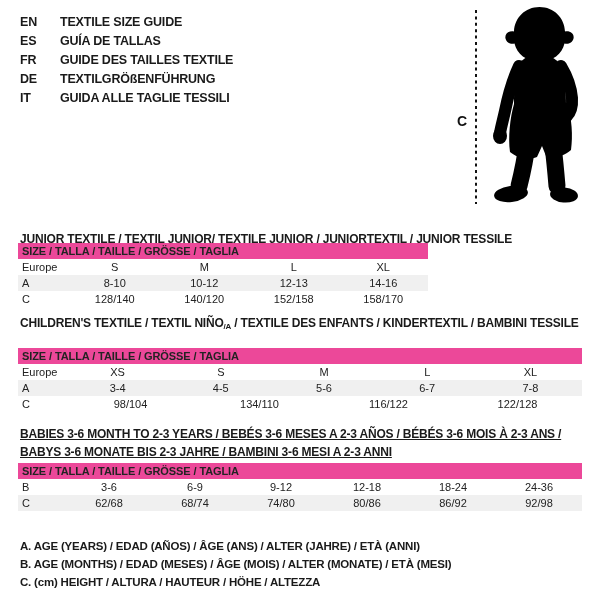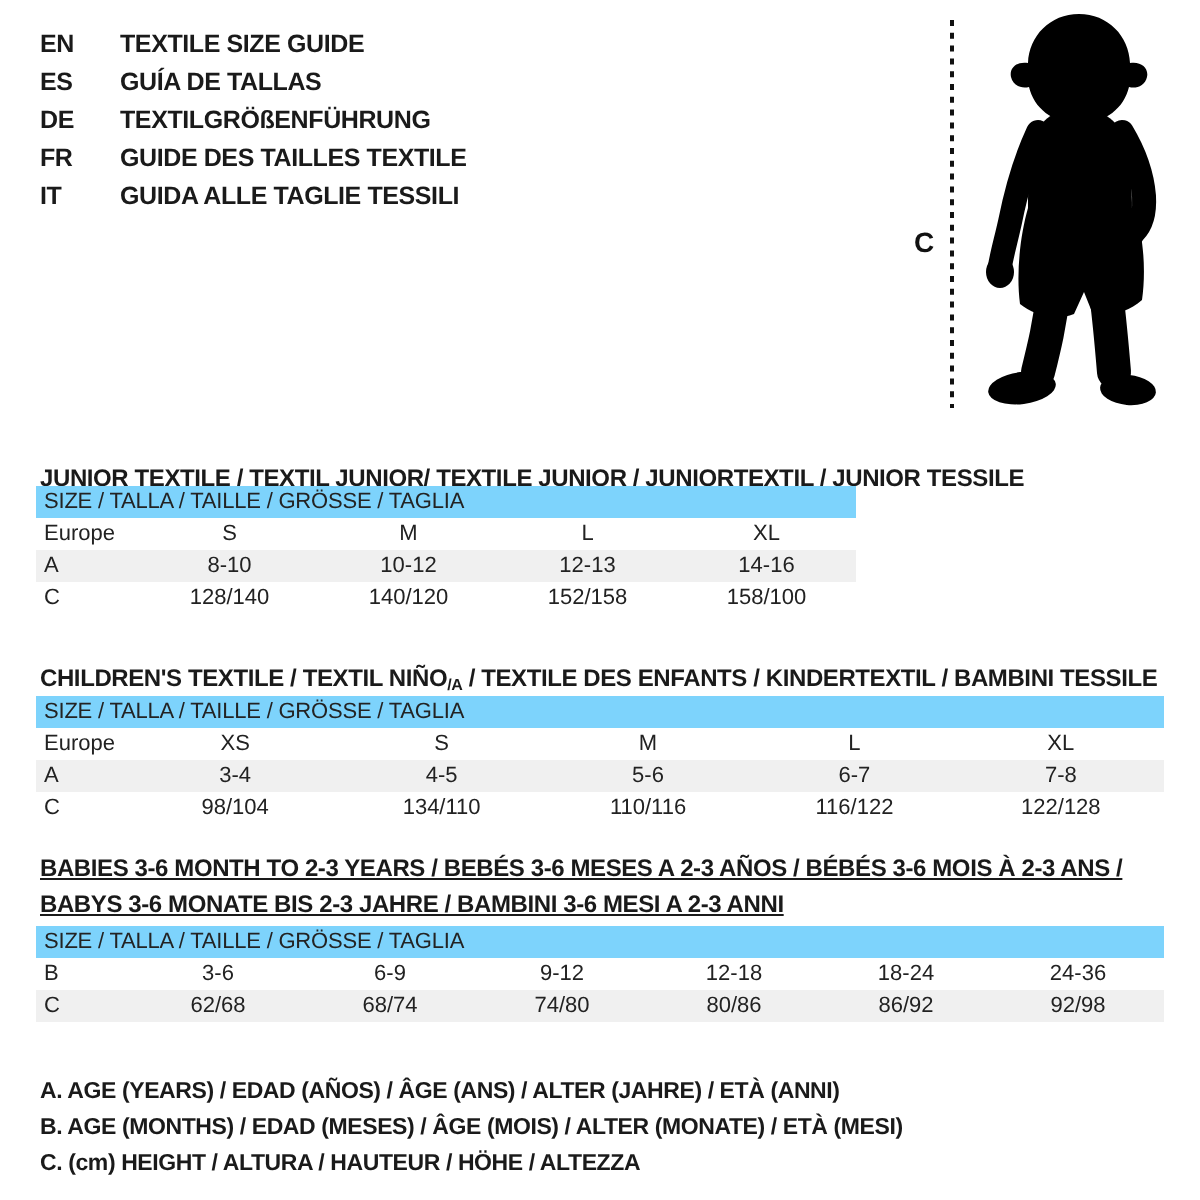--- a/index.html
+++ b/index.html
@@ -10,21 +10,21 @@
   .lang-row{display:flex;height:19px;line-height:19px;font-weight:bold;font-size:12.5px;letter-spacing:-0.2px;}
   .lang-code{width:40px;}
   
   .figure{position:absolute;left:448px;top:4px;width:148px;height:204px;}
   
   .tbl-title{position:absolute;font-weight:bold;font-size:12px;line-height:14px;letter-spacing:-0.2px;white-space:nowrap;}
   .tbl-title .title-sub{font-size:8px;vertical-align:-2px;}
   .tbl-title.two-line{white-space:normal;line-height:18px;text-decoration:underline;}
   
   .size-table{position:absolute;}
-  .size-bar{height:16px;line-height:16px;background:#7dd3fc;font-weight:normal;font-size:11px;
+  .size-bar{height:16px;line-height:16px;background:#ec4899;font-weight:bold;font-size:11px;
             padding-left:4px;box-sizing:border-box;color:#232323;letter-spacing:-0.1px;}
   .trow{display:flex;height:16px;line-height:16px;font-size:11px;color:#222;}
   .trow.shaded{background:#f0f0f0;}
   .tlabel{padding-left:4px;box-sizing:border-box;flex:0 0 auto;}
   .t1 .tlabel{width:52px;}
   .t2 .tlabel,.t3 .tlabel{width:48px;}
   .tcell{flex:1 1 0;text-align:center;}
   
   .footnotes{position:absolute;left:20px;top:537px;font-weight:bold;font-size:11.5px;letter-spacing:-0.2px;}
   .footnotes div{height:18px;line-height:18px;white-space:nowrap;}
@@ -37,26 +37,26 @@
   <div class="lang-block">
     <div class="lang-row">
       <span class="lang-code">EN</span>
       <span class="lang-title">TEXTILE SIZE GUIDE</span>
     </div>
     <div class="lang-row">
       <span class="lang-code">ES</span>
       <span class="lang-title">GUÍA DE TALLAS</span>
     </div>
     <div class="lang-row">
+      <span class="lang-code">FR</span>
+      <span class="lang-title">GUIDE DES TAILLES TEXTILE</span>
+    </div>
+    <div class="lang-row">
       <span class="lang-code">DE</span>
       <span class="lang-title">TEXTILGRÖßENFÜHRUNG</span>
-    </div>
-    <div class="lang-row">
-      <span class="lang-code">FR</span>
-      <span class="lang-title">GUIDE DES TAILLES TEXTILE</span>
     </div>
     <div class="lang-row">
       <span class="lang-code">IT</span>
       <span class="lang-title">GUIDA ALLE TAGLIE TESSILI</span>
     </div>
   </div>
 
   <div class="figure">
     <svg width="148" height="204" viewBox="0 0 148 204">
       <line x1="28" y1="6" x2="28" y2="200" stroke="#111111" stroke-width="2" stroke-dasharray="3 3.4"></line>
@@ -99,25 +99,25 @@
       <span class="tcell">8-10</span>
       <span class="tcell">10-12</span>
       <span class="tcell">12-13</span>
       <span class="tcell">14-16</span>
     </div>
     <div class="trow">
       <span class="tlabel">C</span>
       <span class="tcell">128/140</span>
       <span class="tcell">140/120</span>
       <span class="tcell">152/158</span>
-      <span class="tcell">158/100</span>
+      <span class="tcell">158/170</span>
     </div>
   </div>
 
-  <div class="tbl-title" style="left:20px;top:332px;"><span>CHILDREN'S TEXTILE / TEXTIL NIÑO</span><span class="title-sub">/A</span><span> / TEXTILE DES ENFANTS / KINDERTEXTIL / BAMBINI TESSILE</span></div>
+  <div class="tbl-title" style="left:20px;top:316px;"><span>CHILDREN'S TEXTILE / TEXTIL NIÑO</span><span class="title-sub">/A</span><span> / TEXTILE DES ENFANTS / KINDERTEXTIL / BAMBINI TESSILE</span></div>
   <div class="size-table t2" style="left:18px;top:348px;width:564px;">
     <div class="size-bar">SIZE / TALLA / TAILLE / GRÖSSE / TAGLIA</div>
     <div class="trow">
       <span class="tlabel">Europe</span>
       <span class="tcell">XS</span>
       <span class="tcell">S</span>
       <span class="tcell">M</span>
       <span class="tcell">L</span>
       <span class="tcell">XL</span>
     </div>
@@ -126,21 +126,20 @@
       <span class="tcell">3-4</span>
       <span class="tcell">4-5</span>
       <span class="tcell">5-6</span>
       <span class="tcell">6-7</span>
       <span class="tcell">7-8</span>
     </div>
     <div class="trow">
       <span class="tlabel">C</span>
       <span class="tcell">98/104</span>
       <span class="tcell">134/110</span>
-      <span class="tcell">110/116</span>
       <span class="tcell">116/122</span>
       <span class="tcell">122/128</span>
     </div>
   </div>
 
   <div class="tbl-title two-line" style="left:20px;top:425px;width:560px;">
     <div>BABIES 3-6 MONTH TO 2-3 YEARS / BEBÉS 3-6 MESES A 2-3 AÑOS / BÉBÉS 3-6 MOIS À 2-3 ANS /</div>
     <div>BABYS 3-6 MONATE BIS 2-3 JAHRE / BAMBINI 3-6 MESI A 2-3 ANNI</div>
   </div>
   <div class="size-table t3" style="left:18px;top:463px;width:564px;">

